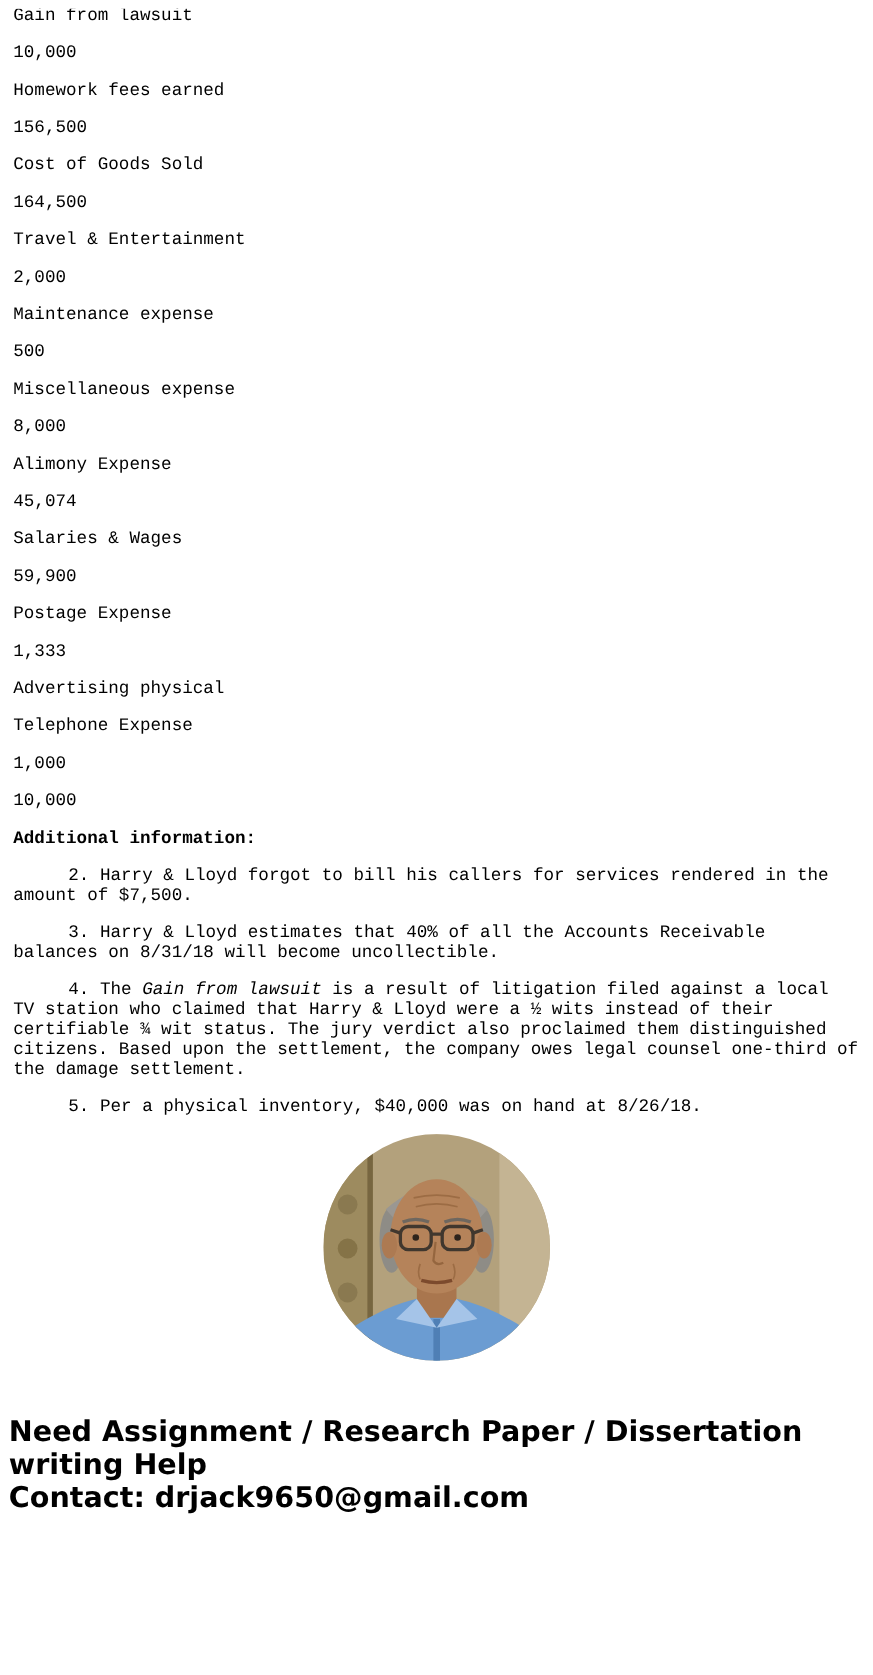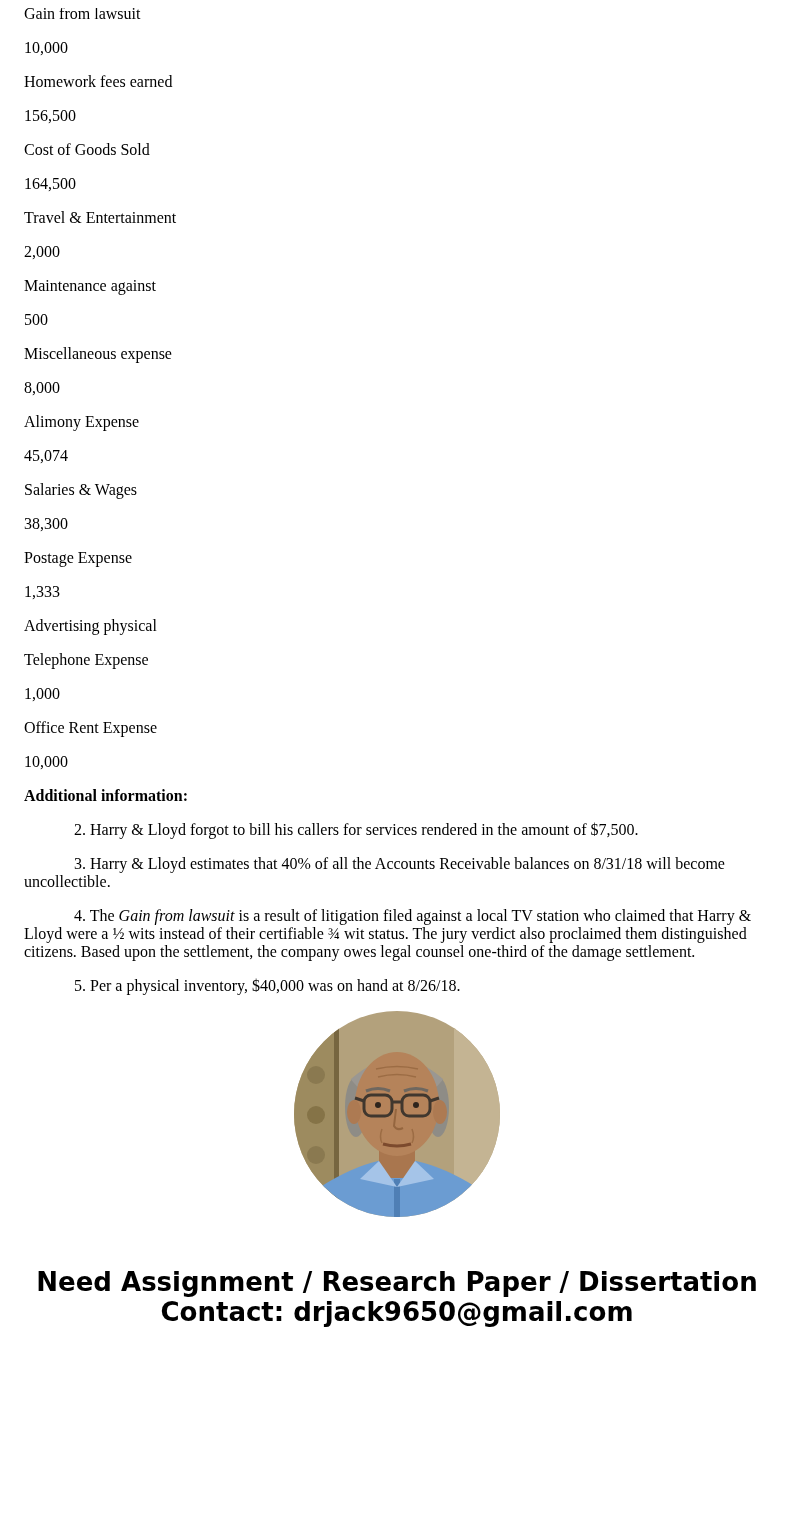--- a/index.html
+++ b/index.html
@@ -7,37 +7,38 @@
     color: #000000;
   }
   body {
     margin: 8px;
     width: 778px;
     font-family: "Liberation Serif", serif;
     font-size: 16px;
   }
   .page { margin-top: -19px; }
   p {
-    margin: 16px 16px;
+    margin: 16px 4px;
     line-height: 18px;
+    font-family: Liberation Mono, monospace;
   }
   .heading { font-weight: bold; }
   .item { text-indent: 50px; }
   .item .ital { font-style: italic; }
   .photo-wrap {
     text-align: center;
     margin: 16px 0 0 0;
   }
   .photo-wrap svg {
     display: block;
     margin: 0 auto;
   }
   .footer {
     margin-top: 50px;
-    text-align: center;
+    text-align: left;
     font-family: "DejaVu Sans", sans-serif;
     font-weight: bold;
     font-size: 26px;
     line-height: 30px;
     color: #000000;
   }
   .footer div { white-space: nowrap; }
 </style>
 </head>
 <body>
@@ -45,34 +46,33 @@
 <div class="page">
 
   <p>Gain from lawsuit</p>
   <p>10,000</p>
   <p>Homework fees earned</p>
   <p>156,500</p>
   <p>Cost of Goods Sold</p>
   <p>164,500</p>
   <p>Travel &amp; Entertainment</p>
   <p>2,000</p>
-  <p>Maintenance against</p>
+  <p>Maintenance expense</p>
   <p>500</p>
   <p>Miscellaneous expense</p>
   <p>8,000</p>
   <p>Alimony Expense</p>
   <p>45,074</p>
   <p>Salaries &amp; Wages</p>
-  <p>38,300</p>
+  <p>59,900</p>
   <p>Postage Expense</p>
   <p>1,333</p>
   <p>Advertising physical</p>
   <p>Telephone Expense</p>
   <p>1,000</p>
-  <p>Office Rent Expense</p>
   <p>10,000</p>
 
   <p class="heading">Additional information:</p>
 
   <p class="item">
     <span>2.</span>
     <span>Harry &amp; Lloyd forgot to bill his callers for services rendered in the amount of $7,500.</span>
   </p>
   <p class="item">
     <span>3.</span>
@@ -143,16 +143,17 @@
         <path d="M88 118 Q85 126 88 132" stroke="#9c6c44" stroke-width="1.5" fill="none"></path>
         <path d="M118 118 Q121 126 118 132" stroke="#9c6c44" stroke-width="1.5" fill="none"></path>
 
         <path d="M89 133 Q103 137 117 133" stroke="#7c4a2d" stroke-width="3" fill="none"></path>
       </g>
     </svg>
   </div>
 
   <div class="footer">
     <div>Need Assignment / Research Paper / Dissertation</div>
+    <div>writing Help</div>
     <div>Contact: drjack9650@gmail.com</div>
   </div>
 
 </div>
 
 </body></html>

